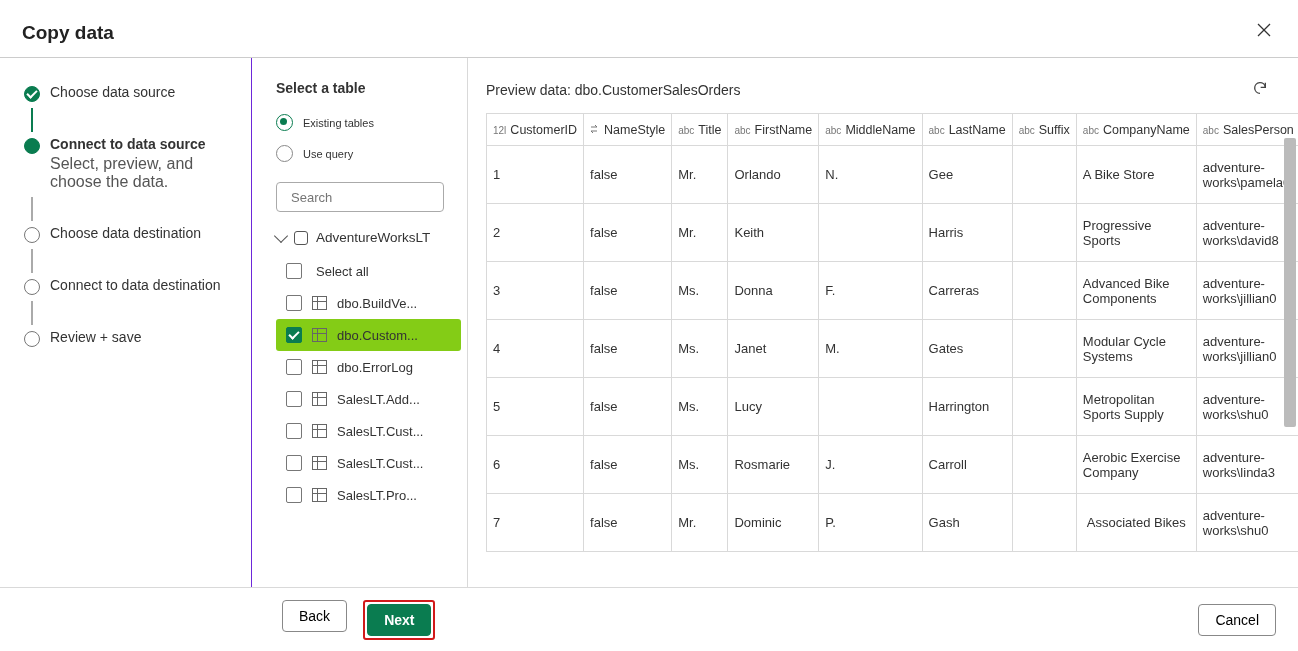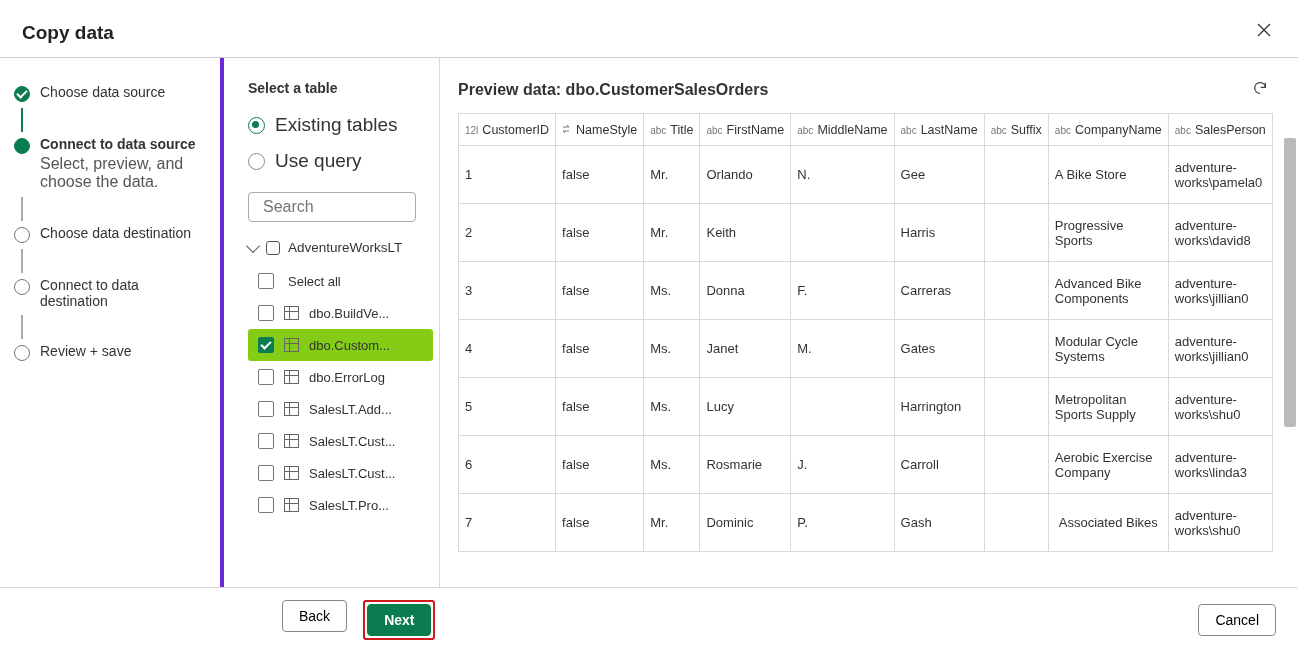--- a/index.html
+++ b/index.html
@@ -34,23 +34,23 @@
     color: #333;
     padding: 4px;
   }
   .dialog-body {
     flex: 1;
     display: flex;
     overflow: hidden;
   }
   
   .steps-col {
-    width: 224px;
-    padding: 26px 10px 10px 14px;
-    border-right: 4px solid #6d28d9;
+    width: 252px;
+    padding: 26px 10px 10px 24px;
+    border-right: 1px solid #6d28d9;
     position: relative;
   }
   .step {
     display: flex;
     align-items: flex-start;
     gap: 10px;
     margin-bottom: 6px;
   }
   .step-circle {
     width: 16px; height: 16px;
@@ -101,31 +101,31 @@
   .radio-row { display: flex; align-items: center; gap: 10px; margin-bottom: 14px; cursor: pointer; }
   .radio {
     width: 17px; height: 17px; border-radius: 50%;
     border: 1.5px solid #888; position: relative; flex-shrink:0;
   }
   .radio.checked { border-color: #0a7c50; }
   .radio.checked::after {
     content:""; position:absolute; left:3px; top:3px;
     width:7px; height:7px; border-radius:50%; background:#0a7c50;
   }
-  .radio-label { font-size: 19px; }
+  .radio-label { font-size: 11px; }
   .search-box {
     margin-top: 6px;
     width: 168px; height: 30px;
     border: 1px solid #aaa; border-radius: 4px;
     display: flex; align-items: center; padding: 0 8px;
     color: #777;
   }
   .search-box svg { width:14px; height:14px; margin-right:6px; }
   .search-box input {
-    border:none; outline:none; font-size:16px; color:#1d4ed8; flex:1; background:transparent;
+    border:none; outline:none; font-size:13px; color:#1d4ed8; flex:1; background:transparent;
   }
   .db-row {
     display:flex; align-items:center; gap:8px;
     margin-top:18px; cursor:pointer; font-size:13.5px;
   }
   .chevron {
     width:10px; height:10px; display:inline-block;
     border-right:1.5px solid #555; border-bottom:1.5px solid #555;
   }
   .chevron.open { transform: rotate(45deg); margin-bottom:3px;}
@@ -171,21 +171,21 @@
   .tbl-name { overflow:hidden; text-overflow:ellipsis; }
 
   
   .preview-col {
     flex:1;
     padding: 22px 0 0 18px;
     display:flex; flex-direction:column;
     overflow:hidden; position: relative;
   }
   .preview-header-row { display:flex; justify-content:space-between; align-items:center; padding-right:30px; }
-  .preview-title { font-size:16px; font-weight:700; }
+  .preview-title { font-size:14px; font-weight:400; }
   .refresh-icon { width:16px; height:16px; cursor:pointer; color:#444; }
   .grid-wrap {
     margin-top: 14px;
     overflow: auto;
     border: 0;
     flex:1;
     min-height:0;
   }
   table.preview {
     border-collapse: collapse;

